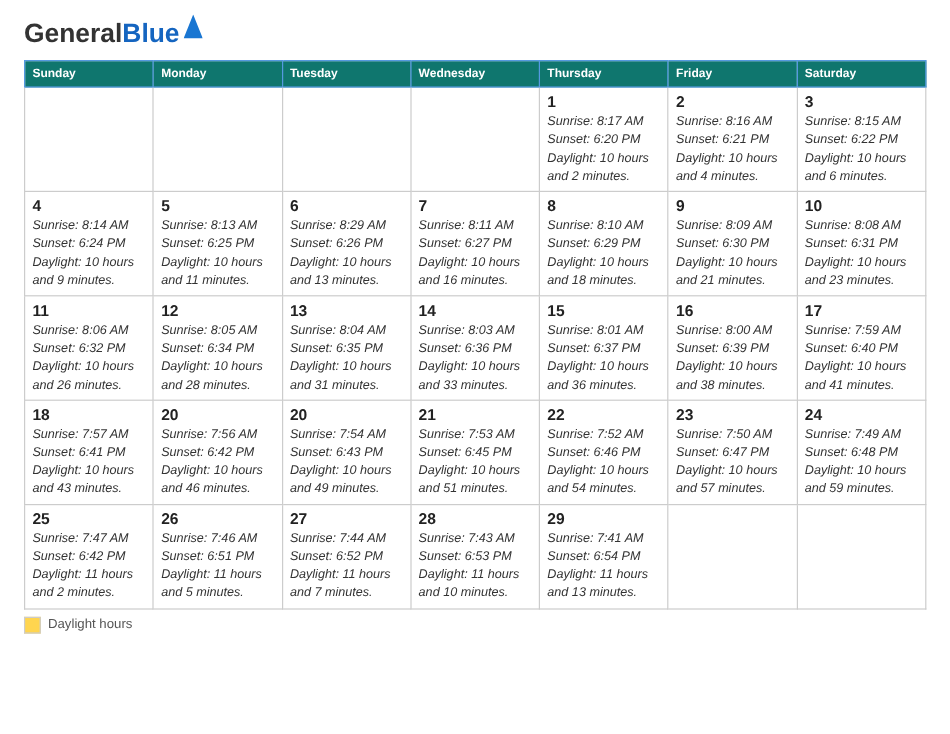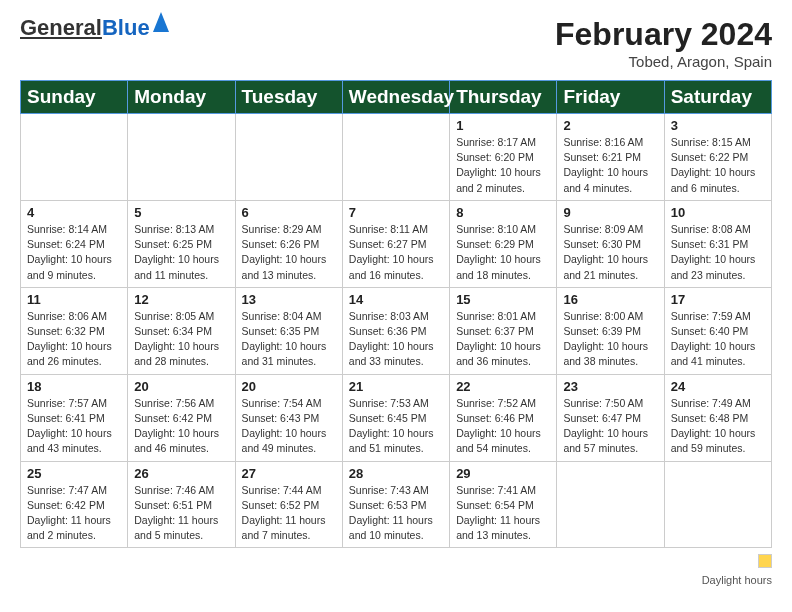--- a/index.html
+++ b/index.html
@@ -18,45 +18,45 @@
       display: flex;
       justify-content: space-between;
       align-items: flex-start;
       margin-bottom: 10px;
     }
     .logo-text {
       font-size: 22px;
       font-weight: bold;
       line-height: 1.1;
     }
-    .logo-general { color: #333; text-decoration: underline; }
+    .logo-general { color: #333; }
     .logo-blue { color: #1565c0; }
     .title-section {
       text-align: right;
     }
     .main-title {
       font-size: 32px;
       font-weight: bold;
       color: #222;
     }
     .subtitle {
       font-size: 15px;
       color: #444;
     }
     .calendar {
       width: 100%;
       border-collapse: collapse;
       table-layout: fixed;
     }
     .calendar th {
-      background-color: #14532d;
+      background-color: #0f766e;
       color: #fff;
       text-align: left;
       padding: 5px 6px;
-      font-size: 19px;
+      font-size: 10px;
       border: 1px solid #5599e0;
     }
     .calendar td {
       border: 1px solid #ccc;
       vertical-align: top;
       padding: 4px 6px;
       font-size: 11px;
       color: #333;
       height: 82px;
       background: #fff;
@@ -67,29 +67,29 @@
     .day-number {
       font-size: 13px;
       font-weight: bold;
       color: #222;
       margin-bottom: 2px;
     }
     .day-info {
       font-size: 10.5px;
       line-height: 1.45;
       color: #333;
+      font-style: italic;
     }
     .footer-note {
       margin-top: 6px;
       font-size: 11px;
       color: #555;
       display: flex;
-      align-items: flex-end;
+      align-items: flex-start;
       gap: 6px;
-      flex-direction: column;
     }
     .daylight-box {
       width: 14px;
       height: 14px;
       background: #ffd54f;
       display: inline-block;
       border: 1px solid #ccc;
     }
     .logo-wrapper {
       display: flex;
@@ -115,24 +115,20 @@
         <span class="logo-text">
           <span class="logo-general">General</span><span class="logo-blue">Blue</span>
         </span>
         <span class="triangle-icon">
           <svg width="16" height="20" viewBox="0 0 16 20">
             <polygon points="8,0 16,20 0,20" fill="#1976d2"></polygon>
           </svg>
         </span>
       </div>
     </div>
-    <div class="title-section">
-      <div class="main-title">February 2024</div>
-      <div class="subtitle">Tobed, Aragon, Spain</div>
-    </div>
   </div>
 
   <table class="calendar">
     <thead>
       <tr>
       <th>Sunday</th>
           <th>Monday</th>
           <th>Tuesday</th>
           <th>Wednesday</th>
           <th>Thursday</th>

